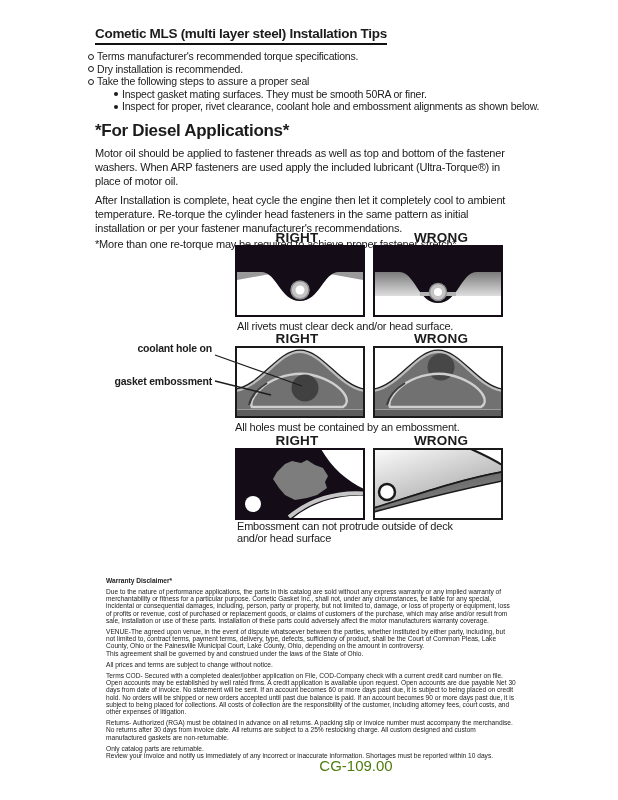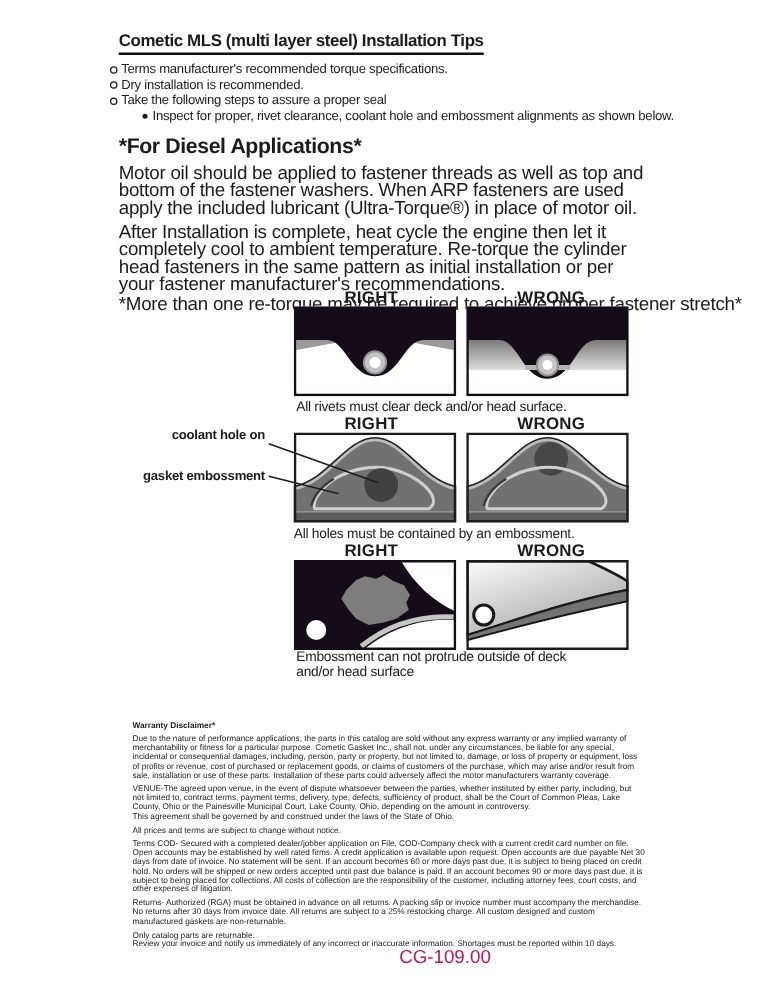--- a/index.html
+++ b/index.html
@@ -22,42 +22,42 @@
   .b-open {
     position:absolute; left:0; top:3.5px; width:4px; height:4px;
     border:1px solid #1b1b1b; border-radius:50%; background:#fff;
   }
   .tip-item.sub .b-solid {
     position:absolute; left:26px; top:4.5px; width:4px; height:4px;
     border-radius:50%; background:#1b1b1b;
   }
   .diesel { margin-left:7px; }
   .diesel-heading { margin:8px 0 0 0; font-size:17px; font-weight:700; letter-spacing:-0.3px; }
-  .diesel p { margin:5px 0 0 0; font-size:15px; line-height:14px; width:424px; }
+  .diesel p { margin:5px 0 0 0; font-size:11px; line-height:14px; width:424px; }
   .diesel p.note { margin-top:2px; white-space:nowrap; }
   
   .figures { position:absolute; left:0; top:228px; width:618px; height:348px; }
   .fig-abs { position:absolute; }
   .rw-row { display:flex; gap:20px; width:268px;justify-content:space-between; }
   .rw-row .rw { width:130px; text-align:center; font-size:13.5px; font-weight:700; letter-spacing:0.2px; }
   .panels { display:flex; gap:8px; }
   .panels svg { display:block; }
   .fig-caption { font-size:11px; font-weight:400; line-height:12px; letter-spacing:-0.2px; white-space:nowrap; }
   .fig-caption.centered { width:268px; }
   .fig-label { position:absolute; left:0; width:212px; text-align:right;
                font-size:10.5px; font-weight:700; line-height:12px; }
   .leaders { position:absolute; left:0; top:0; pointer-events:none; }
   
   .warranty { position:absolute; left:106px; top:577px; width:410px; color:#222; }
   .warranty h3 { margin:0 0 4px 0; font-size:6.6px; font-weight:700; letter-spacing:0; }
   .warranty p { margin:0 0 4px 0; font-size:6.6px; line-height:7.2px; letter-spacing:0; }
   .warranty p.tight { margin-bottom:0; }
   
   .doc-code { position:absolute; left:94px; top:757px; width:524px;
-              text-align:center; font-size:15px; color:#be185d; letter-spacing:0; }
+              text-align:center; font-size:15px; color:#4d7c0f; letter-spacing:0; }
 </style>
 </head>
 <body>
 
 <div class="page">
 
   <div class="content">
     <h1 class="doc-title">Cometic MLS (multi layer steel) Installation Tips</h1>
 
     <div class="tips">
@@ -65,20 +65,24 @@
         <span class="b-open"></span>
         <span>Terms manufacturer's recommended torque specifications.</span>
       </div>
       <div class="tip-item">
         <span class="b-open"></span>
         <span>Dry installation is recommended.</span>
       </div>
       <div class="tip-item">
         <span class="b-open"></span>
         <span>Take the following steps to assure a proper seal</span>
+      </div>
+      <div class="tip-item sub">
+        <span class="b-solid"></span>
+        <span>Inspect gasket mating surfaces.  They must be smooth 50RA or finer.</span>
       </div>
       <div class="tip-item sub">
         <span class="b-solid"></span>
         <span>Inspect for proper, rivet clearance, coolant hole and embossment alignments as shown below.</span>
       </div>
     </div>
 
     <div class="diesel">
       <h2 class="diesel-heading">*For Diesel Applications*</h2>
       <p>Motor oil should be applied to fastener threads as well as top and bottom of the fastener washers. When ARP fasteners are used apply the included lubricant (Ultra-Torque®) in place of motor oil.</p>

